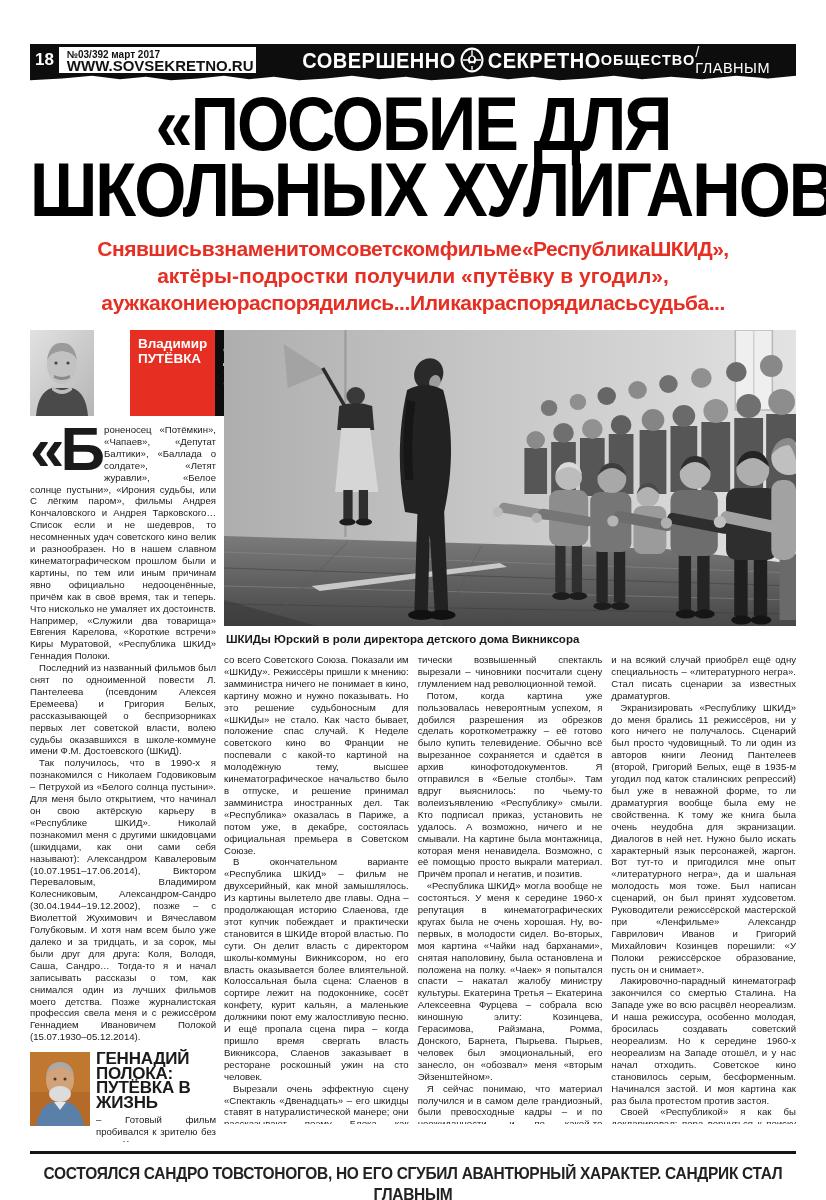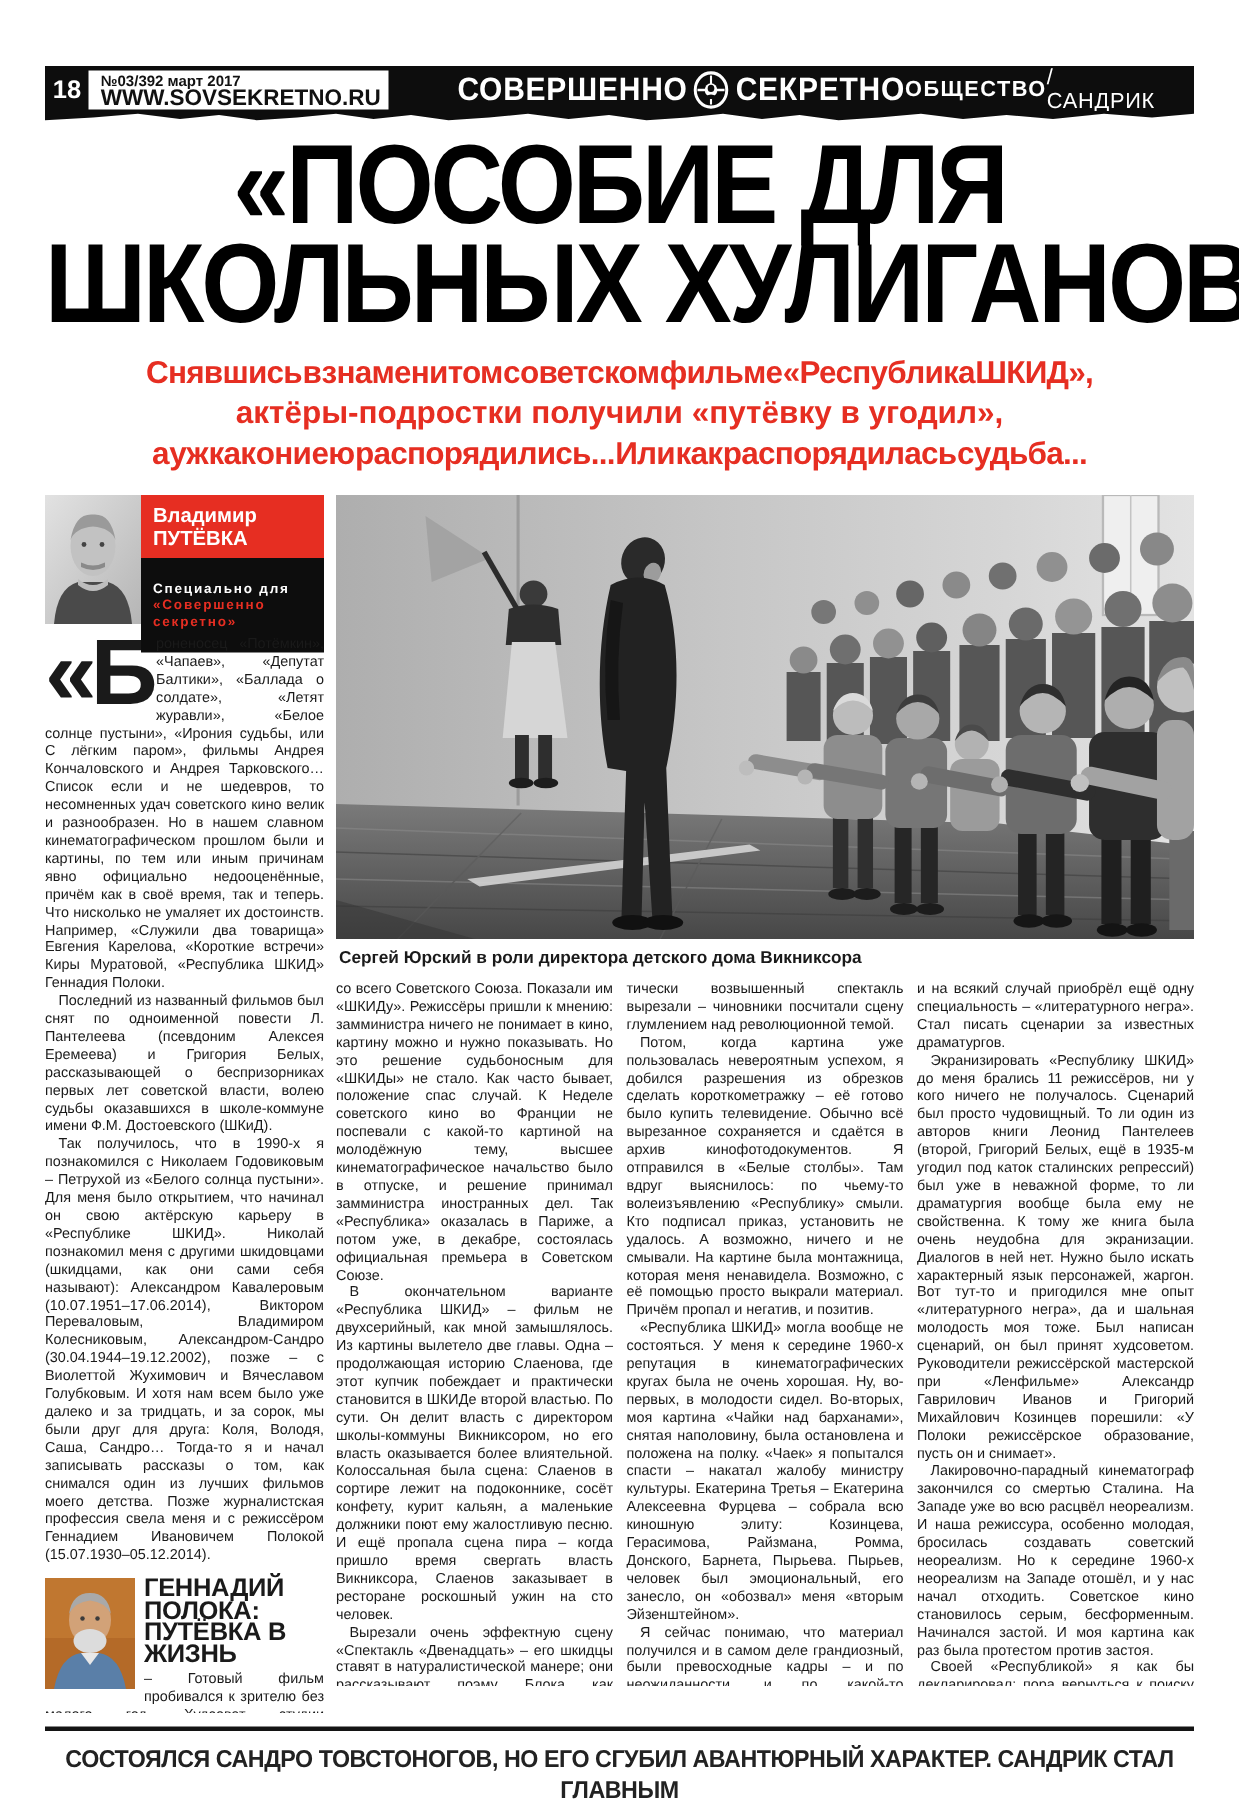--- a/index.html
+++ b/index.html
@@ -33,21 +33,21 @@
 
   
   .main{display:flex;gap:8px;margin-top:14px;height:812px;overflow:hidden;}
   .leftcol{width:186px;flex:none;position:relative;}
   .rightarea{flex:1;position:relative;}
 
   
   .author{display:flex;height:86px;margin-bottom:8px;}
   .author-photo{width:64px;flex:none;background:#cfcfcf;}
   .author-photo svg{display:block;}
-  .author-meta{flex:1;display:flex;flex-direction:column;}
+  .author-meta{flex:1;display:flex;flex-direction:row;margin-left:36px;}
   .author-name{background:#e62e22;color:#fff;font-weight:bold;font-size:13.5px;
                line-height:15px;padding:6px 8px;flex:1;}
   .author-credit{background:#0d0d0d;color:#fff;font-weight:bold;font-size:9px;
                  line-height:11px;padding:15px 8px;letter-spacing:1.2px;}
 
   
   .bodytext{font-size:9.6px;line-height:11.9px;text-align:justify;}
   .bodytext p{margin:0;}
   .bodytext p.ind{text-indent:9px;}
   .dropcap{float:left;font-weight:bold;font-size:62px;line-height:50px;
@@ -95,21 +95,21 @@
             <line x1="3" y1="12" x2="21" y2="12" stroke="#fff" stroke-width="1.4"></line>
             <circle cx="12" cy="12" r="4.2" fill="#fff"></circle>
             <circle cx="12" cy="11" r="2.2" fill="#0d0d0d"></circle>
             <path d="M8.5,16 Q12,13.5 15.5,16 L15.5,17.5 L8.5,17.5 Z" fill="#0d0d0d"></path>
           </svg>
         </span>
         <span>СЕКРЕТНО</span>
       </div>
       <div class="section">
         <span class="b">ОБЩЕСТВО</span>
-        <span class="n">/САНДРИК</span>
+        <span class="n">/ГЛАВНЫМ</span>
       </div>
     </div>
     <svg class="torn" viewBox="0 0 766 8" preserveAspectRatio="none">
       <path d="M0,0 H766 V2 L738,5 L706,2 L672,6 L641,3 L612,6 L584,2 L556,5 L529,7 L503,3 L478,6 L452,2 L428,5 L401,7 L376,3 L349,6 L322,2 L296,5 L269,7 L244,3 L219,6 L194,2 L168,5 L141,7 L116,3 L90,6 L62,2 L32,5 L0,7 Z" fill="#0d0d0d"></path>
     </svg>
   </div>
 
   <div class="headline">
     <div class="hl">«ПОСОБИЕ ДЛЯ</div>
     <div class="hl">ШКОЛЬНЫХ ХУЛИГАНОВ»</div>
@@ -328,21 +328,21 @@
               <rect x="484" y="180" width="60" height="12" rx="6" fill="#a2a2a2" transform="rotate(12 484 180)"></rect>
               <circle cx="482" cy="192" r="6" fill="#c0c0c0"></circle>
               <circle cx="549" cy="128" r="17" fill="#c0c0c0"></circle>
               <path d="M532,125 Q536,108 549,108 Q556,108 556,118 L556,130 Q553,118 549,115 Q540,115 532,125 Z" fill="#8a8a8a"></path>
             </g>
           </g>
         </svg>
 
       </div>
 
-      <div class="caption">Сергей Юрский в роли директора детского дома Викниксора</div>
+      <div class="caption">ШКИДы Юрский в роли директора детского дома Викниксора</div>
 
       <div class="cols">
         <div class="col bodytext">
           <p>со всего Советского Союза. Показали им «ШКИДу». Режиссёры пришли к мнению: замминистра ничего не понимает в кино, картину можно и нужно показывать. Но это решение судьбоносным для «ШКИДы» не стало. Как часто бывает, положение спас случай. К Неделе советского кино во Франции не поспевали с какой-то картиной на молодёжную тему, высшее кинематографическое начальство было в отпуске, и решение принимал замминистра иностранных дел. Так «Республика» оказалась в Париже, а потом уже, в декабре, состоялась официальная премьера в Советском Союзе.</p>
           <p class="ind">В окончательном варианте «Республика ШКИД» – фильм не двухсерийный, как мной замышлялось. Из картины вылетело две главы. Одна – продолжающая историю Слаенова, где этот купчик побеждает и практически становится в ШКИДе второй властью. По сути. Он делит власть с директором школы-коммуны Викниксором, но его власть оказывается более влиятельной. Колоссальная была сцена: Слаенов в сортире лежит на подоконнике, сосёт конфету, курит кальян, а маленькие должники поют ему жалостливую песню. И ещё пропала сцена пира – когда пришло время свергать власть Викниксора, Слаенов заказывает в ресторане роскошный ужин на сто человек.</p>
           <p class="ind">Вырезали очень эффектную сцену «Спектакль «Двенадцать» – его шкидцы ставят в натуралистической манере; они рассказывают поэму Блока как реальную историю. Христос сходит с креста, берёт у первого же красноармейца винтовку и говорит: «Товарищ, держись, не трусь! Пальнём-ка пулей в святую Русь». Роман-</p>
         </div>
         <div class="col bodytext">
           <p>тически возвышенный спектакль вырезали – чиновники посчитали сцену глумлением над революционной темой.</p>
           <p class="ind">Потом, когда картина уже пользовалась невероятным успехом, я добился разрешения из обрезков сделать короткометражку – её готово было купить телевидение. Обычно всё вырезанное сохраняется и сдаётся в архив кинофотодокументов. Я отправился в «Белые столбы». Там вдруг выяснилось: по чьему-то волеизъявлению «Республику» смыли. Кто подписал приказ, установить не удалось. А возможно, ничего и не смывали. На картине была монтажница, которая меня ненавидела. Возможно, с её помощью просто выкрали материал. Причём пропал и негатив, и позитив.</p>

